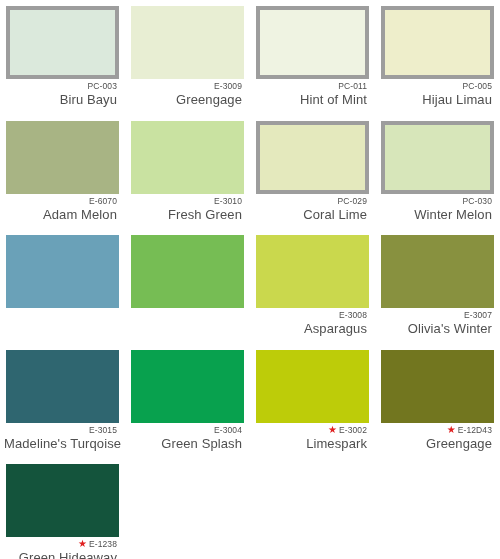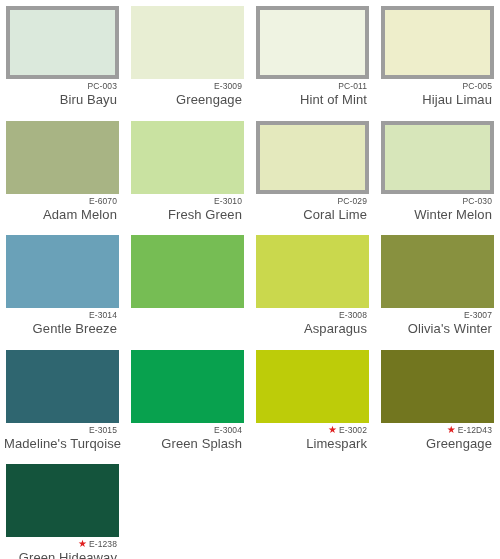--- a/index.html
+++ b/index.html
@@ -170,26 +170,20 @@
           <div class="code-line">
             <span>PC-030</span>
           </div>
           <div class="name-line">Winter Melon</div>
         </div>
       </div>
       <div class="swatch-cell">
         <div class="chip-wrap">
           <div class="chip plain" style="background: rgb(106, 161, 184);"></div>
         </div>
-        <div class="label-block">
-          <div class="code-line">
-            <span>E-3014</span>
-          </div>
-          <div class="name-line">Gentle Breeze</div>
-        </div>
       </div>
       <div class="swatch-cell">
         <div class="chip-wrap">
           <div class="chip plain" style="background: rgb(118, 189, 84);"></div>
         </div>
       </div>
       <div class="swatch-cell">
         <div class="chip-wrap">
           <div class="chip plain" style="background: rgb(202, 216, 77);"></div>
         </div>

